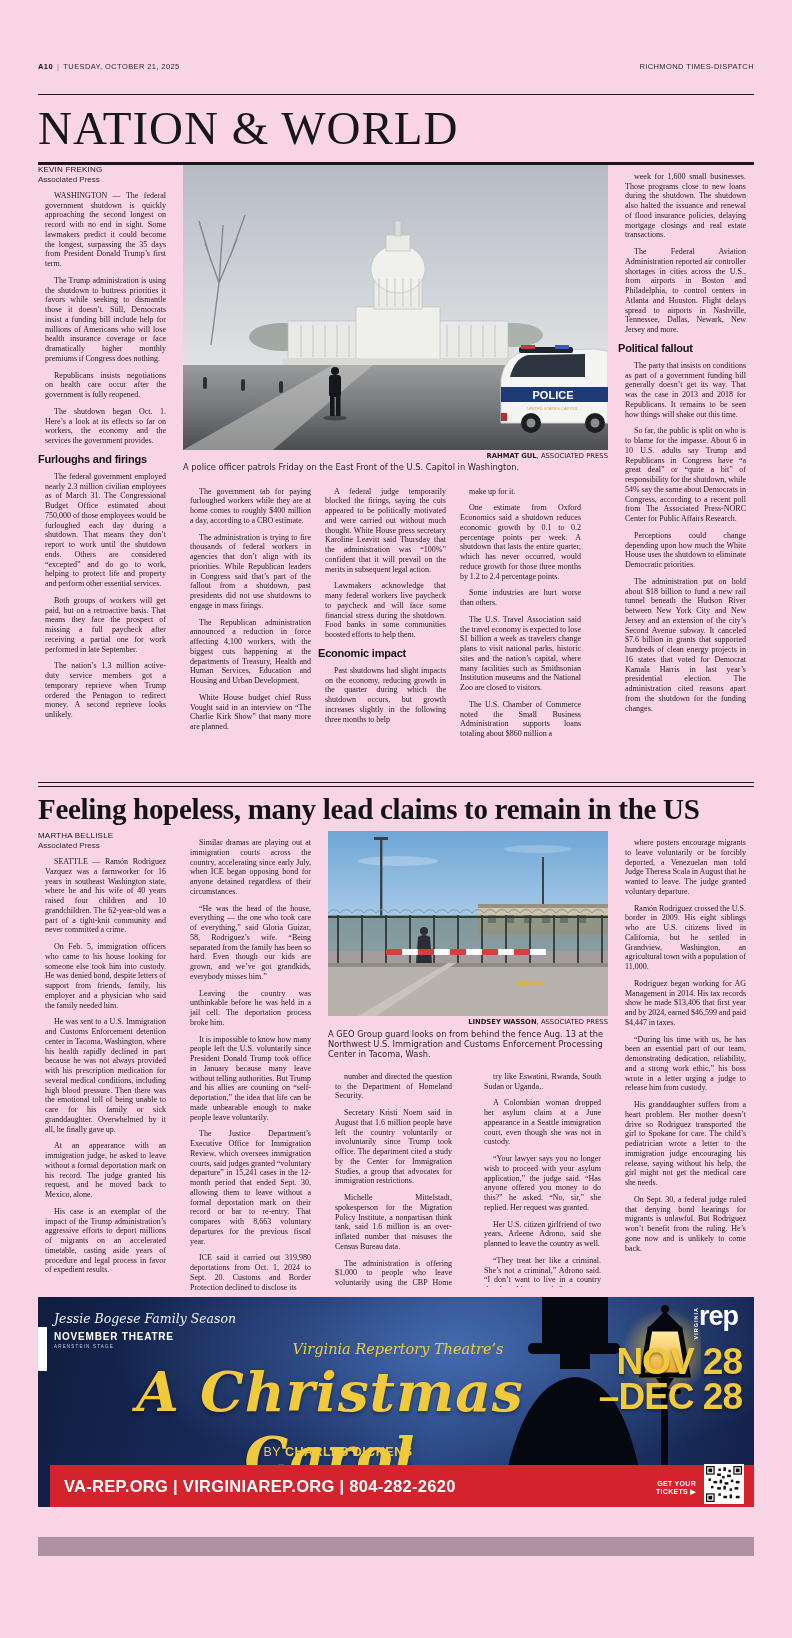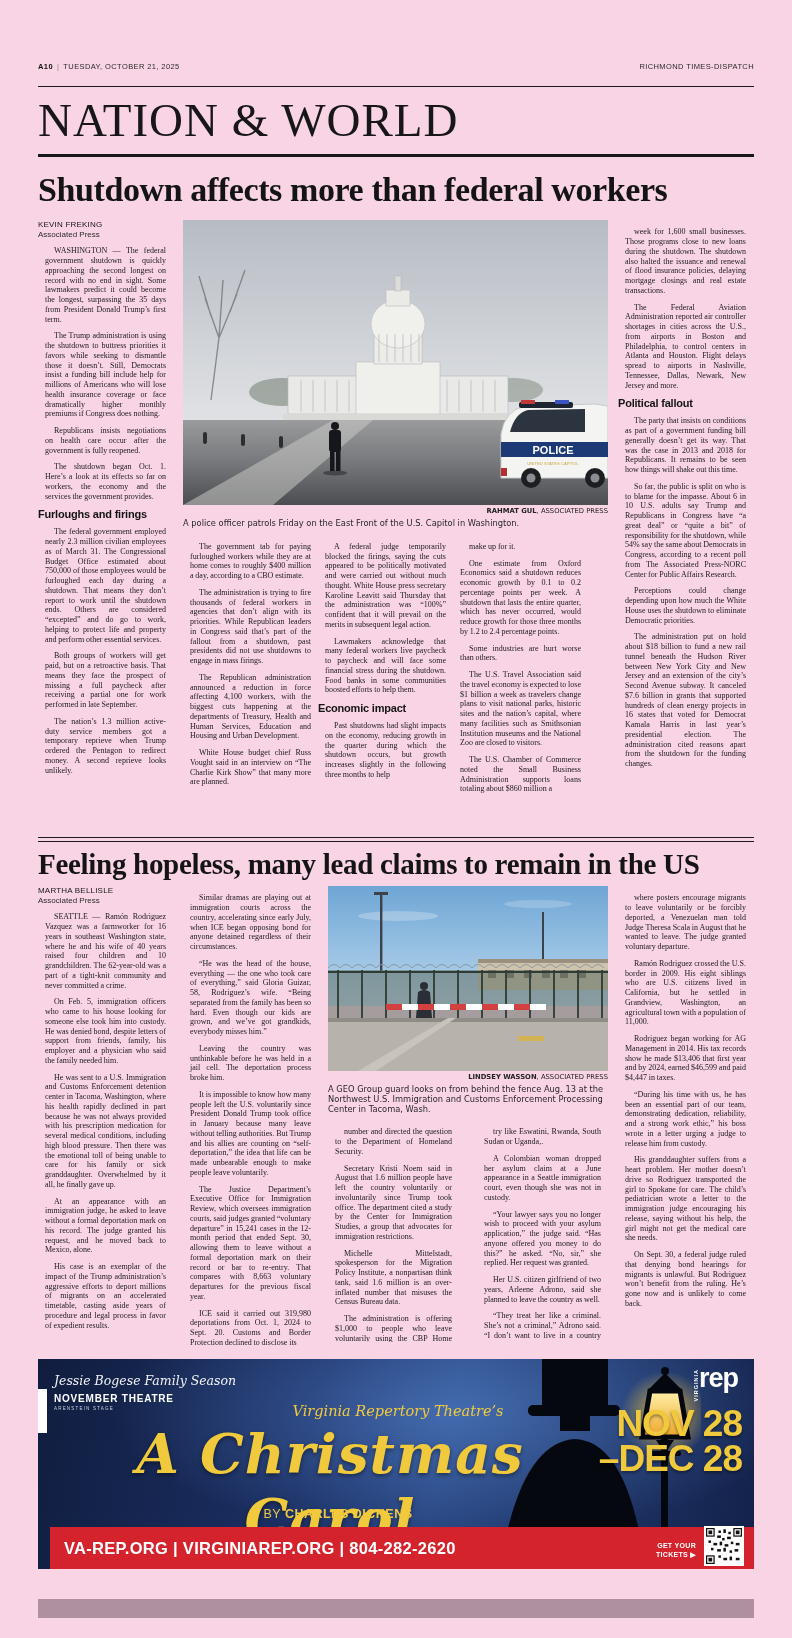--- a/index.html
+++ b/index.html
@@ -6,21 +6,21 @@
   body{
     width:792px;height:1638px;position:relative;overflow:hidden;
     background:#f9d4e4;color:#1f1f22;
     font-family:"Liberation Serif",serif;
   }
   .page{position:absolute;left:38px;top:0;width:716px;}
   
   .masthead{
     margin-top:62px;display:flex;justify-content:space-between;align-items:baseline;
     font-family:"Liberation Sans",sans-serif;font-size:7.5px;letter-spacing:.4px;
-    border-bottom:1px solid #1b1b1d;padding-bottom:15px;color:#2a2a2c;
+    border-bottom:1px solid #1b1b1d;padding-bottom:23px;color:#2a2a2c;
   }
   .mh-page{font-weight:bold;color:#111;}
   .mh-sep{color:#8a8a8c;margin:0 4px;}
   .section-title{
     font-family:"Liberation Serif",serif;font-size:47px;font-weight:400;
     letter-spacing:1px;line-height:1.02;margin:10px 0 0 0;color:#17171a;
   }
   .title-rule{border-top:3.5px solid #17171a;margin-top:9px;}
   
   .headline1{
@@ -61,21 +61,21 @@
     margin:3px 0 2px 0;color:#222;line-height:1.1;
   }
   .credit b{font-weight:bold;}
   .caption{
     font-family:"DejaVu Sans",sans-serif;font-size:8.3px;line-height:1.22;
     color:#28282b;margin-top:1px;
   }
   .sep{border-top:1.2px solid #1b1b1d;border-bottom:1.2px solid #1b1b1d;height:3px;margin-top:10px;}
   
   .ad{
-    position:relative;margin-top:13px;height:210px;overflow:hidden;
+    position:relative;margin-top:6px;height:210px;overflow:hidden;
     background:
       radial-gradient(ellipse at 58% 25%, rgba(96,146,224,.50), rgba(96,146,224,0) 58%),
       linear-gradient(103deg,#101d3f 0%,#1b2f63 38%,#27447e 56%,#13214a 100%);
     font-family:"Liberation Sans",sans-serif;
     padding-left:46px;
   }
   .ad-tab{position:absolute;left:0;top:30px;width:9px;height:44px;background:#fff;}
   .ad-season{position:absolute;left:16px;top:14px;font-family:"DejaVu Serif",serif;
     font-style:italic;font-size:12.5px;color:#f2f2f5;}
   .ad-venue{position:absolute;left:16px;top:34px;font-weight:bold;font-size:10px;
@@ -119,21 +119,20 @@
   <div class="masthead">
     <div>
       <span class="mh-page">A10</span><span class="mh-sep">|</span><span>TUESDAY, OCTOBER 21, 2025</span>
     </div>
     <div>RICHMOND TIMES-DISPATCH</div>
   </div>
 
   <div class="section-title">NATION &amp; WORLD</div>
   <div class="title-rule"></div>
 
-  <h1 class="headline1">Shutdown affects more than federal workers</h1>
 
   <div class="cols">
 
     <div class="col a1-col">
       <div class="byline">
         <div class="byl-name">KEVIN FREKING</div>
         <div class="byl-org">Associated Press</div>
       </div>
       <div>
           <p class="para">WASHINGTON — The federal government shutdown is quickly approaching the second longest on record with no end in sight. Some lawmakers predict it could become the longest, surpassing the 35 days from President Donald Trump’s first term.</p>

